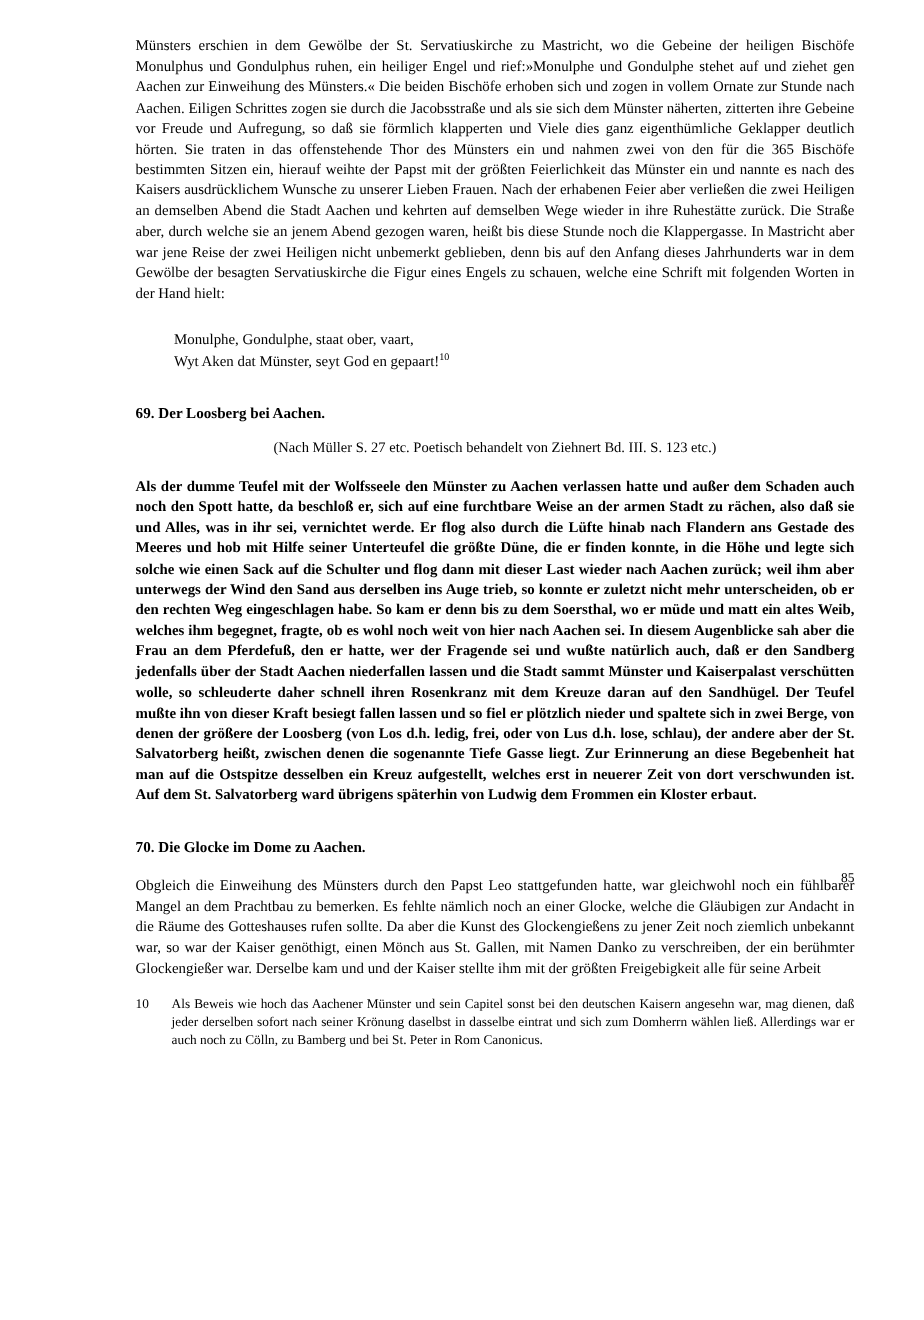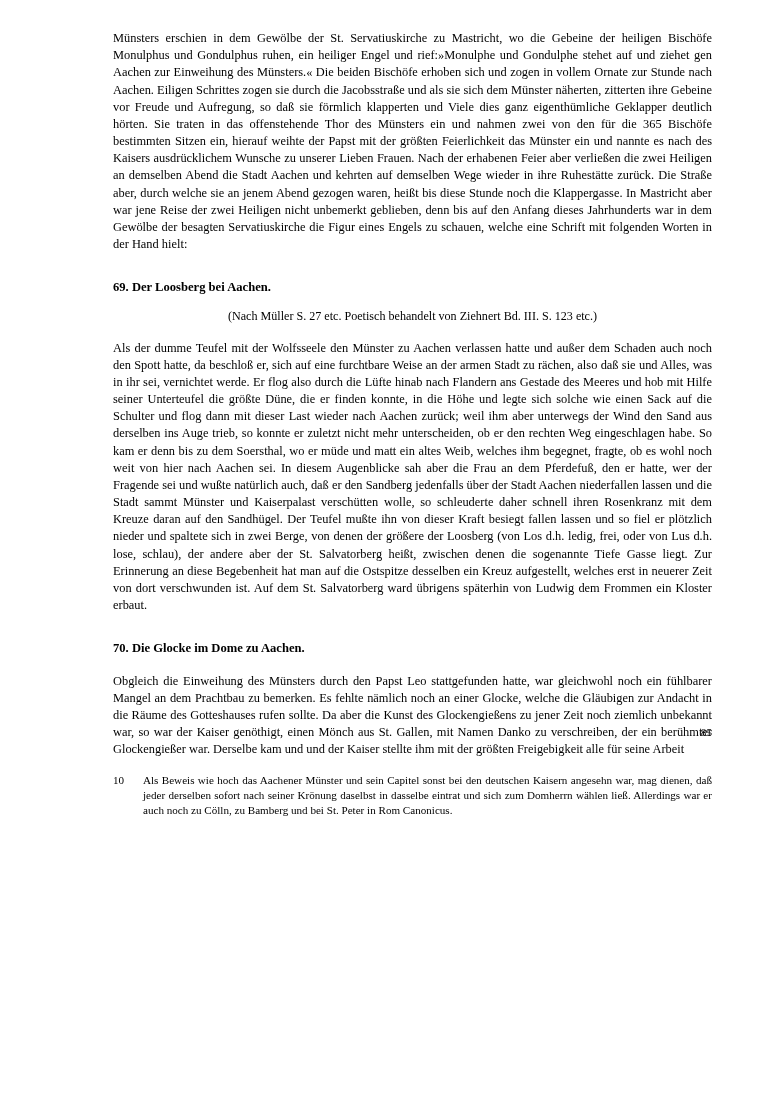--- a/index.html
+++ b/index.html
@@ -47,20 +47,21 @@
     margin: 26px 0 0 0;
     line-height: 1.3;
   }
   .source-note {
     font-size: 12.1px;
     text-align: center;
     margin: 13px 0 0 0;
   }
   .para-gap {
     margin-top: 16px;
+    font-weight: bold;
   }
   .para-gap-sm {
     margin-top: 16px;
   }
   .footnote-sep {
     margin-top: 18px;
   }
   .footnote {
     display: flex;
     font-size: 11.1px;
@@ -82,20 +83,24 @@
     font-size: 11.2px;
   }
 </style>
 </head>
 <body>
 
 <div class="page">
 
   <p class="body-text para">Münsters erschien in dem Gewölbe der St. Servatiuskirche zu Mastricht, wo die Gebeine der heiligen Bischöfe Monulphus und Gondulphus ruhen, ein heiliger Engel und rief:»Monulphe und Gondulphe stehet auf und ziehet gen Aachen zur Einweihung des Münsters.« Die beiden Bischöfe erhoben sich und zogen in vollem Ornate zur Stunde nach Aachen. Eiligen Schrittes zogen sie durch die Jacobsstraße und als sie sich dem Münster näherten, zitterten ihre Gebeine vor Freude und Aufregung, so daß sie förmlich klapperten und Viele dies ganz eigenthümliche Geklapper deutlich hörten. Sie traten in das offenstehende Thor des Münsters ein und nahmen zwei von den für die 365 Bischöfe bestimmten Sitzen ein, hierauf weihte der Papst mit der größten Feierlichkeit das Münster ein und nannte es nach des Kaisers ausdrücklichem Wunsche zu unserer Lieben Frauen. Nach der erhabenen Feier aber verließen die zwei Heiligen an demselben Abend die Stadt Aachen und kehrten auf demselben Wege wieder in ihre Ruhestätte zurück. Die Straße aber, durch welche sie an jenem Abend gezogen waren, heißt bis diese Stunde noch die Klappergasse. In Mastricht aber war jene Reise der zwei Heiligen nicht unbemerkt geblieben, denn bis auf den Anfang dieses Jahrhunderts war in dem Gewölbe der besagten Servatiuskirche die Figur eines Engels zu schauen, welche eine Schrift mit folgenden Worten in der Hand hielt:</p>
 
+  <div class="verse-block">
+    <div class="verse-line">Monulphe, Gondulphe, staat ober, vaart,</div>
+    <div class="verse-line"><span>Wyt Aken dat Münster, seyt God en gepaart!</span><sup class="fn">10</sup></div>
+  </div>
 
   <h2 class="section-title">69. Der Loosberg bei Aachen.</h2>
   <p class="source-note">(Nach Müller S. 27 etc. Poetisch behandelt von Ziehnert Bd. III. S. 123 etc.)</p>
   <p class="body-text para para-gap">Als der dumme Teufel mit der Wolfsseele den Münster zu Aachen verlassen hatte und außer dem Schaden auch noch den Spott hatte, da beschloß er, sich auf eine furchtbare Weise an der armen Stadt zu rächen, also daß sie und Alles, was in ihr sei, vernichtet werde. Er flog also durch die Lüfte hinab nach Flandern ans Gestade des Meeres und hob mit Hilfe seiner Unterteufel die größte Düne, die er finden konnte, in die Höhe und legte sich solche wie einen Sack auf die Schulter und flog dann mit dieser Last wieder nach Aachen zurück; weil ihm aber unterwegs der Wind den Sand aus derselben ins Auge trieb, so konnte er zuletzt nicht mehr unterscheiden, ob er den rechten Weg eingeschlagen habe. So kam er denn bis zu dem Soersthal, wo er müde und matt ein altes Weib, welches ihm begegnet, fragte, ob es wohl noch weit von hier nach Aachen sei. In diesem Augenblicke sah aber die Frau an dem Pferdefuß, den er hatte, wer der Fragende sei und wußte natürlich auch, daß er den Sandberg jedenfalls über der Stadt Aachen niederfallen lassen und die Stadt sammt Münster und Kaiserpalast verschütten wolle, so schleuderte daher schnell ihren Rosenkranz mit dem Kreuze daran auf den Sandhügel. Der Teufel mußte ihn von dieser Kraft besiegt fallen lassen und so fiel er plötzlich nieder und spaltete sich in zwei Berge, von denen der größere der Loosberg (von Los d.h. ledig, frei, oder von Lus d.h. lose, schlau), der andere aber der St. Salvatorberg heißt, zwischen denen die sogenannte Tiefe Gasse liegt. Zur Erinnerung an diese Begebenheit hat man auf die Ostspitze desselben ein Kreuz aufgestellt, welches erst in neuerer Zeit von dort verschwunden ist. Auf dem St. Salvatorberg ward übrigens späterhin von Ludwig dem Frommen ein Kloster erbaut.</p>
 
   <h2 class="section-title">70. Die Glocke im Dome zu Aachen.</h2>
   <p class="body-text para para-gap-sm">Obgleich die Einweihung des Münsters durch den Papst Leo stattgefunden hatte, war gleichwohl noch ein fühlbarer Mangel an dem Prachtbau zu bemerken. Es fehlte nämlich noch an einer Glocke, welche die Gläubigen zur Andacht in die Räume des Gotteshauses rufen sollte. Da aber die Kunst des Glockengießens zu jener Zeit noch ziemlich unbekannt war, so war der Kaiser genöthigt, einen Mönch aus St. Gallen, mit Namen Danko zu verschreiben, der ein berühmter Glockengießer war. Derselbe kam und und der Kaiser stellte ihm mit der größten Freigebigkeit alle für seine Arbeit</p>
 
   <div class="footnote footnote-sep">
     <div class="footnote-num">10</div>

